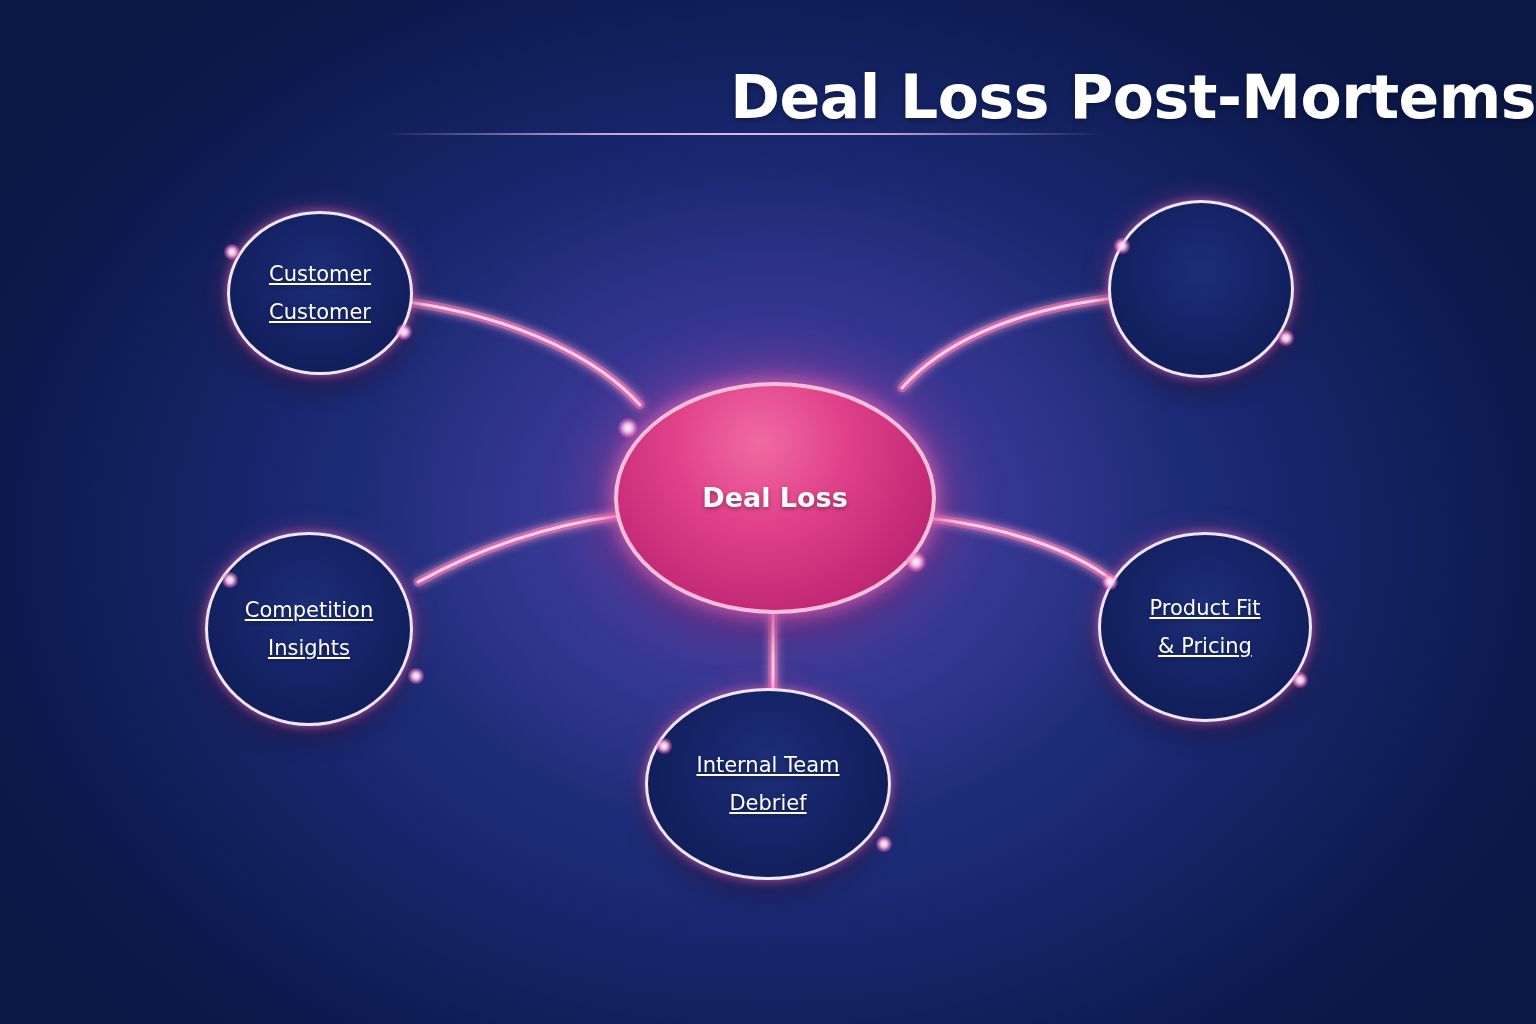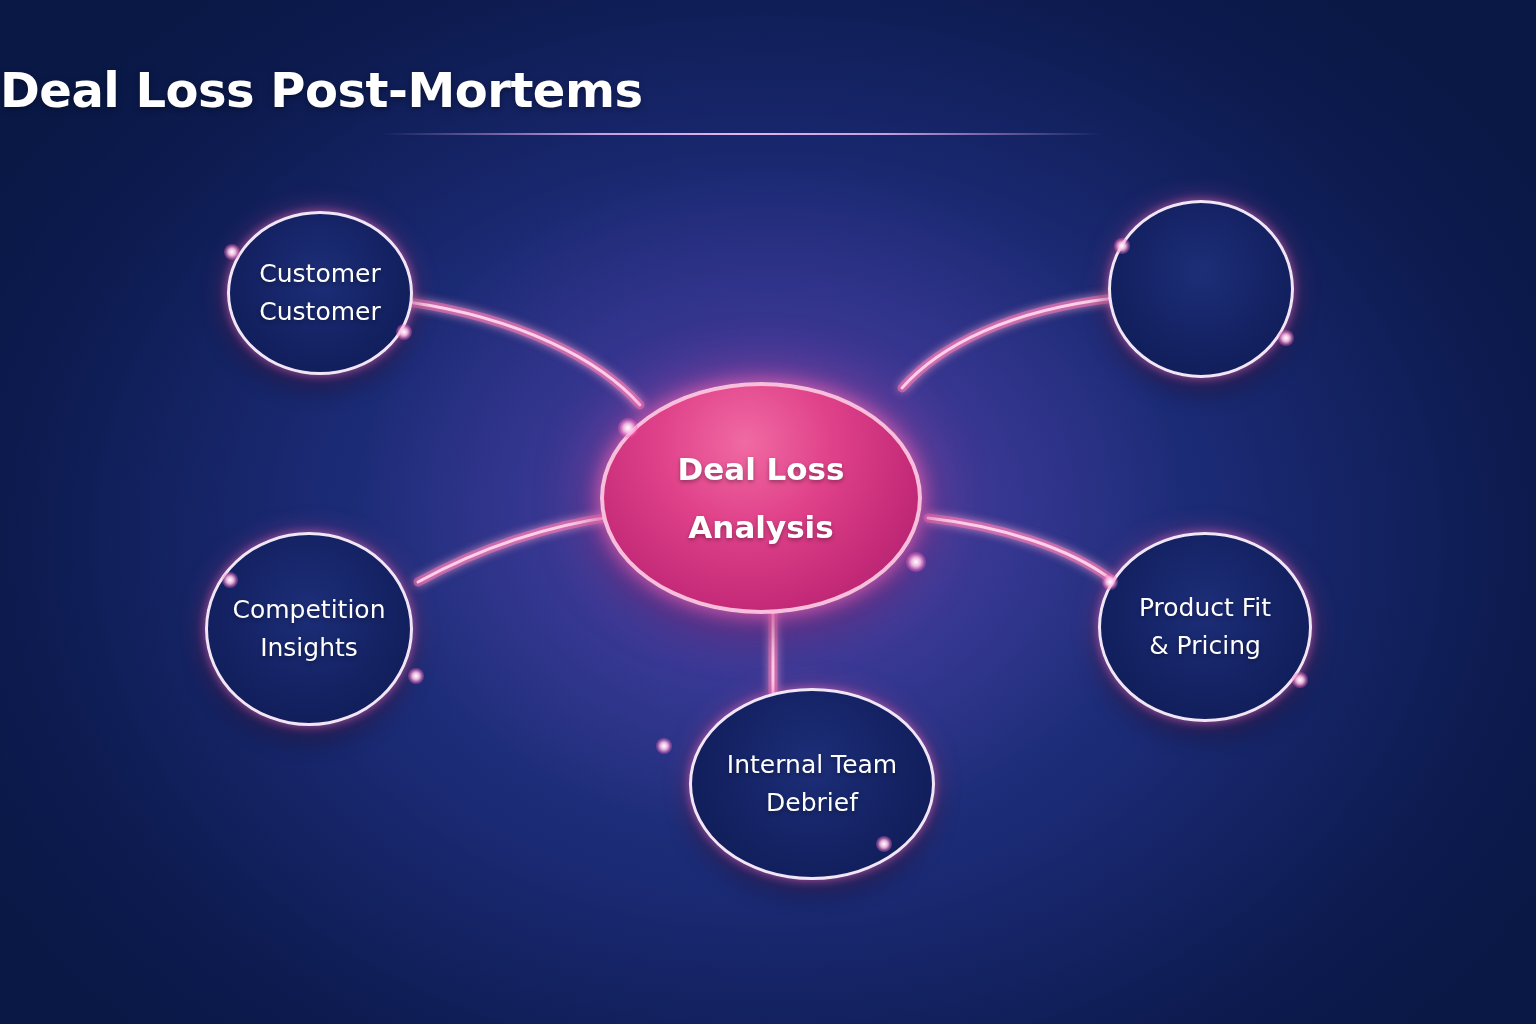--- a/index.html
+++ b/index.html
@@ -4,48 +4,48 @@
 <style>
   html, body { margin:0; padding:0; }
   body {
     width:1536px; height:1024px; overflow:hidden; position:relative;
     font-family: "DejaVu Sans", "Liberation Sans", sans-serif;
     background:
       radial-gradient(ellipse 520px 420px at 770px 500px, rgba(150,70,190,0.55) 0%, rgba(90,60,170,0.35) 45%, rgba(40,60,150,0) 80%),
       radial-gradient(ellipse 900px 700px at 768px 540px, #2b3f94 0%, #1b2a74 50%, #0c1a4e 85%, #0a1846 100%);
   }
   .title {
-    position:absolute; left:0; width:1536px; top:62px; text-align:left;
-    color:#ffffff; font-size:48px; font-weight:bold; letter-spacing:-0.5px;
+    position:absolute; left:0; width:1536px; top:62px; text-align:right;
+    color:#ffffff; font-size:60px; font-weight:bold; letter-spacing:-0.5px;
     font-family: "DejaVu Sans", "Liberation Sans", sans-serif;
     text-shadow: 0 2px 6px rgba(0,0,0,0.35);
   }
   .title-rule {
     position:absolute; left:382px; top:133px; width:720px; height:2px;
     background: linear-gradient(90deg, rgba(200,150,230,0) 0%, rgba(220,170,235,0.9) 30%, rgba(230,180,240,1) 50%, rgba(220,170,235,0.9) 70%, rgba(200,150,230,0) 100%);
   }
   svg.links { position:absolute; left:0; top:0; }
   .node {
     position:absolute; border-radius:50%;
     display:flex; align-items:center; justify-content:center; text-align:center;
     box-sizing:border-box; color:#fff;
     font-family: "DejaVu Sans", "Liberation Sans", sans-serif;
   }
   .node.satellite {
     background: radial-gradient(circle at 50% 40%, #1d2e78 0%, #142263 55%, #0e1a52 100%);
     border:3px solid #f2e6f6;
     box-shadow: 0 0 10px rgba(255,120,200,0.55), 0 0 26px rgba(230,80,170,0.35), 0 12px 24px rgba(0,0,20,0.45);
-    font-size:25px; line-height:38px; font-weight:normal;
+    font-size:21px; line-height:38px; font-weight:normal;text-decoration:underline;
   }
   .node.center {
-    left:600px; top:382px; width:322px; height:232px;
+    left:614px; top:382px; width:322px; height:232px;
     background: radial-gradient(ellipse at 45% 25%, #f06aa3 0%, #e0428a 35%, #c42a78 70%, #a51f6a 100%);
     border:4px solid #f8bedb;
     box-shadow: 0 0 20px rgba(255,110,190,0.8), 0 0 60px rgba(240,80,170,0.5), 0 20px 40px rgba(40,0,60,0.4);
-    font-size:31px; line-height:58px; font-weight:bold;
+    font-size:27px; line-height:58px; font-weight:bold;
   }
   .node span { display:block; text-shadow:0 2px 4px rgba(0,0,0,0.35); }
   .glint {
     position:absolute; width:16px; height:16px; border-radius:50%;
     background: radial-gradient(circle, #ffffff 0%, rgba(255,200,235,0.9) 30%, rgba(255,100,190,0.4) 60%, rgba(255,100,190,0) 100%);
   }
 </style>
 </head>
 <body>
 
@@ -108,29 +108,28 @@
 
 <div class="node satellite" style="left:1098px; top:532px; width:214px; height:190px;">
   <div>
     <span>Product Fit</span>
     <span>&amp; Pricing</span>
   </div>
 </div>
 <div class="glint" style="left:1102px; top:574px;"></div>
 <div class="glint" style="left:1292px; top:672px;"></div>
 
-<div class="node satellite" style="left:689px; top:688px; width:246px; height:192px;">
+<div class="node satellite" style="left:645px; top:688px; width:246px; height:192px;">
   <div>
     <span>Internal Team</span>
     <span>Debrief</span>
   </div>
 </div>
 <div class="glint" style="left:656px; top:738px;"></div>
 <div class="glint" style="left:876px; top:836px;"></div>
 
 <div class="node center">
   <div>
     <span>Deal Loss</span>
-    <span>Analysis</span>
   </div>
 </div>
 <div class="glint" style="left:618px; top:418px; width:20px; height:20px;"></div>
 <div class="glint" style="left:906px; top:552px; width:20px; height:20px;"></div>
 
 </body></html>

